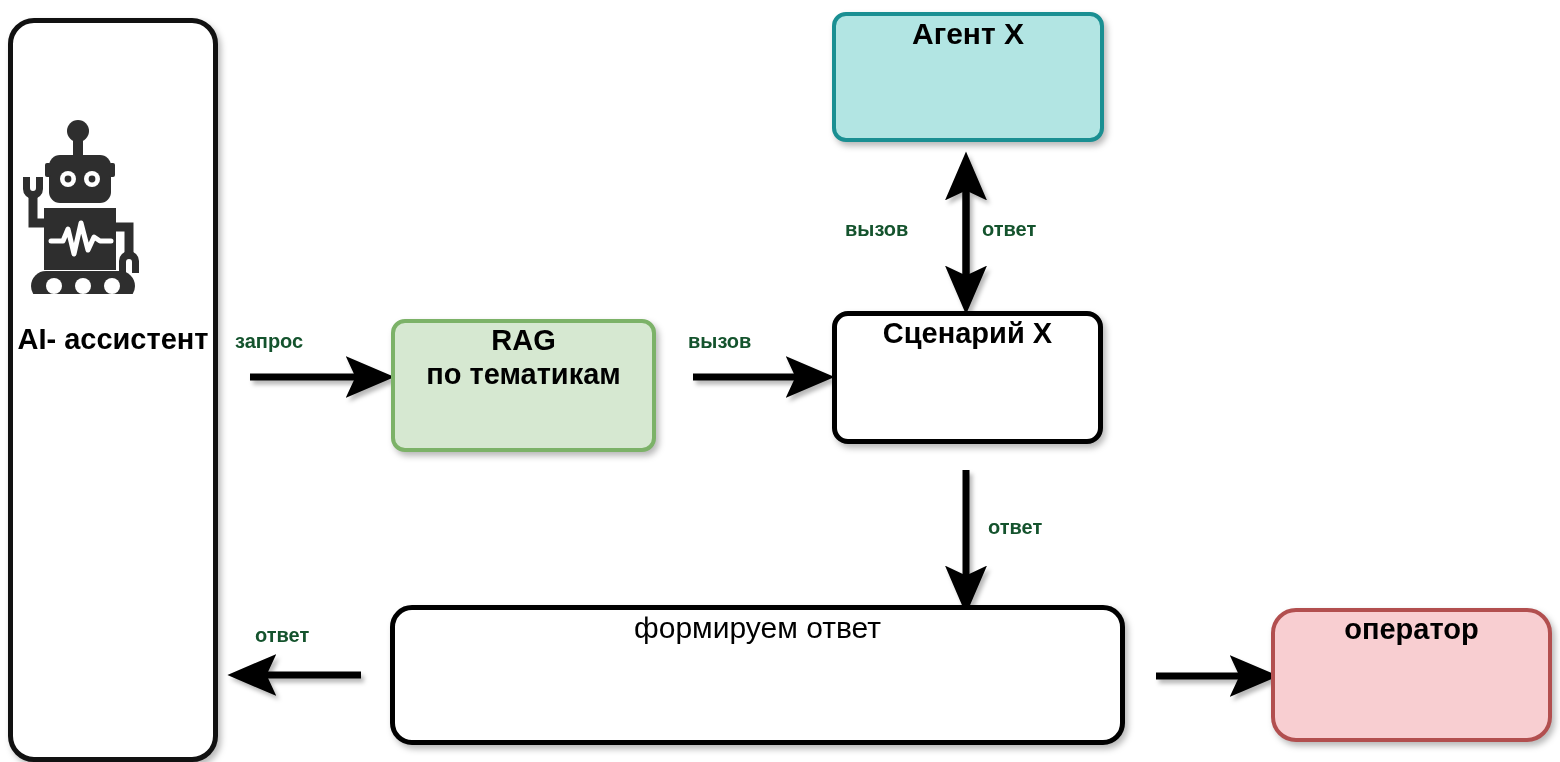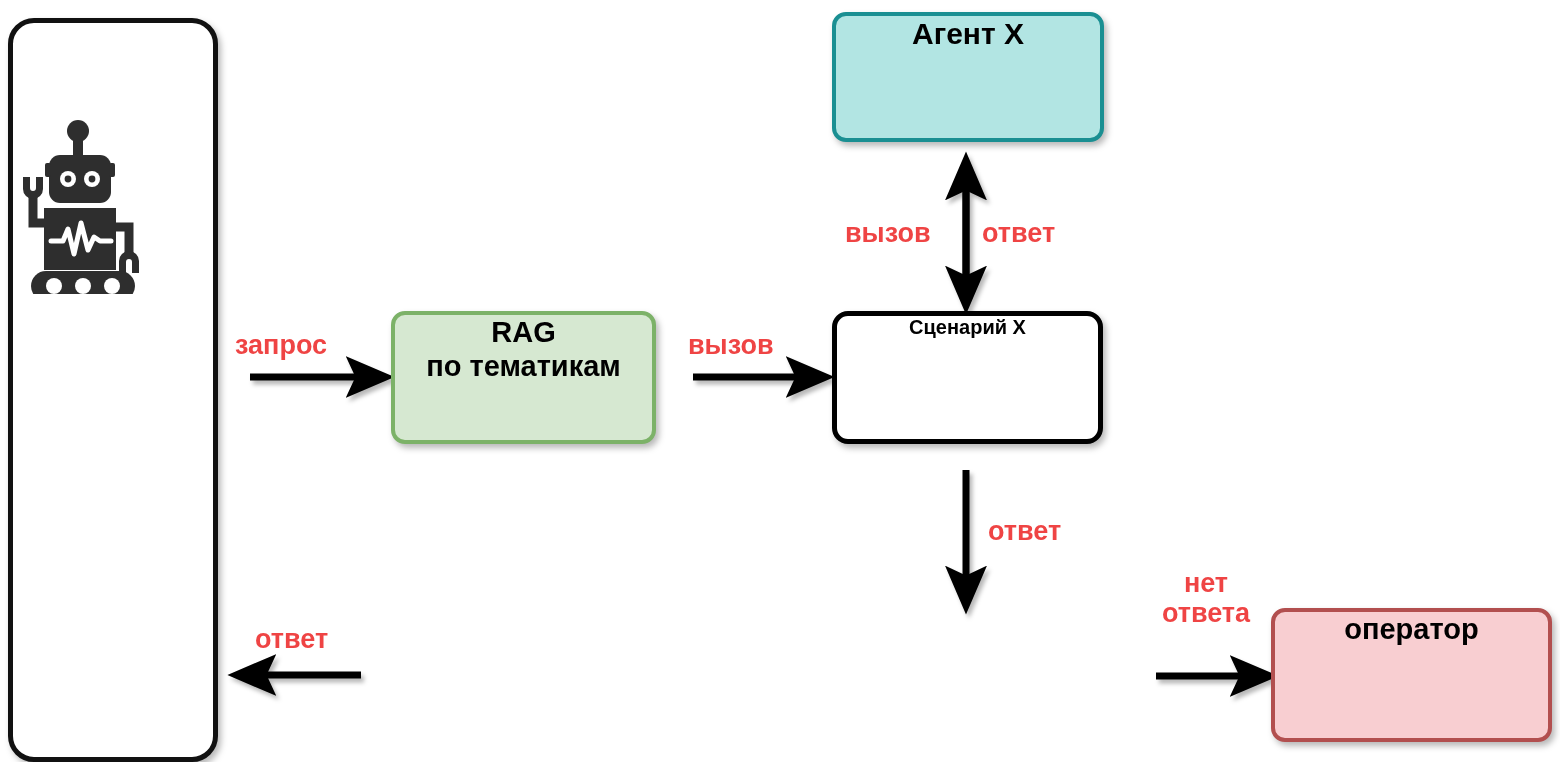--- a/index.html
+++ b/index.html
@@ -60,69 +60,69 @@
     width: 272px;
     height: 130px;
     border: 4px solid #1a8f92;
     border-radius: 14px;
     background: #b2e5e3;
     font-size: 30px;
   }
 
   .node-rag {
     left: 391px;
-    top: 311px;
+    top: 319px;
     width: 265px;
     height: 133px;
     border: 4px solid #7cb268;
     border-radius: 14px;
     background: #d6e8d1;
     font-size: 29px;
   }
 
   .node-scenario {
     left: 832px;
     top: 311px;
     width: 271px;
     height: 133px;
     border: 5px solid #000000;
     border-radius: 16px;
     background: #ffffff;
-    font-size: 20px;
+    font-size: 29px;
   }
 
   .node-form-answer {
     left: 390px;
     top: 605px;
     width: 735px;
     height: 140px;
     border: 5px solid #000000;
     border-radius: 22px;
     background: #ffffff;
     font-size: 30px;
     font-weight: normal;
   }
 
   .node-operator {
     left: 1271px;
     top: 608px;
     width: 281px;
     height: 134px;
     border: 4px solid #b24f4f;
-    border-radius: 14px;
+    border-radius: 25px;
     background: #f8ced1;
     font-size: 29px;
   }
 
   
   .edge-label {
     position: absolute;
-    color: #ef4444;
+    color: #14532d;
     font-weight: bold;
-    font-size: 27px;
+    font-size: 20px;
     line-height: 1.12;
     white-space: pre-line;
     text-align: center;
   }
 
   .lbl-zapros      { left: 235px;  top: 330px; }
   .lbl-vyzov-rag   { left: 688px;  top: 330px; }
   .lbl-vyzov-agent { left: 845px;  top: 218px; }
   .lbl-otvet-agent { left: 982px;  top: 218px; }
   .lbl-otvet-down  { left: 988px;  top: 516px; }
@@ -199,48 +199,51 @@
         <path d="M103,108 L116,108 L116,134" fill="none" stroke="#2e2e2e" stroke-width="9" stroke-linecap="butt"></path>
         <path d="M106,154 L106,142 A10,10 0 0 1 126,142 L126,154 L119,154 L119,143
                  A3,3 0 0 0 113,143 L113,154 Z"></path>
 
         <rect x="18" y="152" width="104" height="30" rx="15"></rect>
         <circle cx="41" cy="167" r="8" fill="#ffffff"></circle>
         <circle cx="70" cy="167" r="8" fill="#ffffff"></circle>
         <circle cx="99" cy="167" r="8" fill="#ffffff"></circle>
       </g>
     </svg>
+    <div class="assistant-label">AI-
+ассистент</div>
   </div>
 
   <div class="node node-agent">
     <span>Агент X</span>
   </div>
 
   <div class="node node-rag">
     <span style="white-space:pre-line;">RAG
 по тематикам</span>
   </div>
 
   <div class="node node-scenario">
     <span>Сценарий X</span>
   </div>
 
+  <div class="node node-form-answer">
+    <span>формируем ответ</span>
+  </div>
 
   <div class="node node-operator">
     <span>оператор</span>
   </div>
 
   <div class="edge-label lbl-zapros">запрос</div>
 
   <div class="edge-label lbl-vyzov-rag">вызов</div>
 
   <div class="edge-label lbl-vyzov-agent">вызов</div>
 
   <div class="edge-label lbl-otvet-agent">ответ</div>
 
   <div class="edge-label lbl-otvet-down">ответ</div>
 
   <div class="edge-label lbl-otvet-left">ответ</div>
 
-  <div class="edge-label lbl-net-otveta">нет
-ответа</div>
 
 </div>
 
 </body></html>

